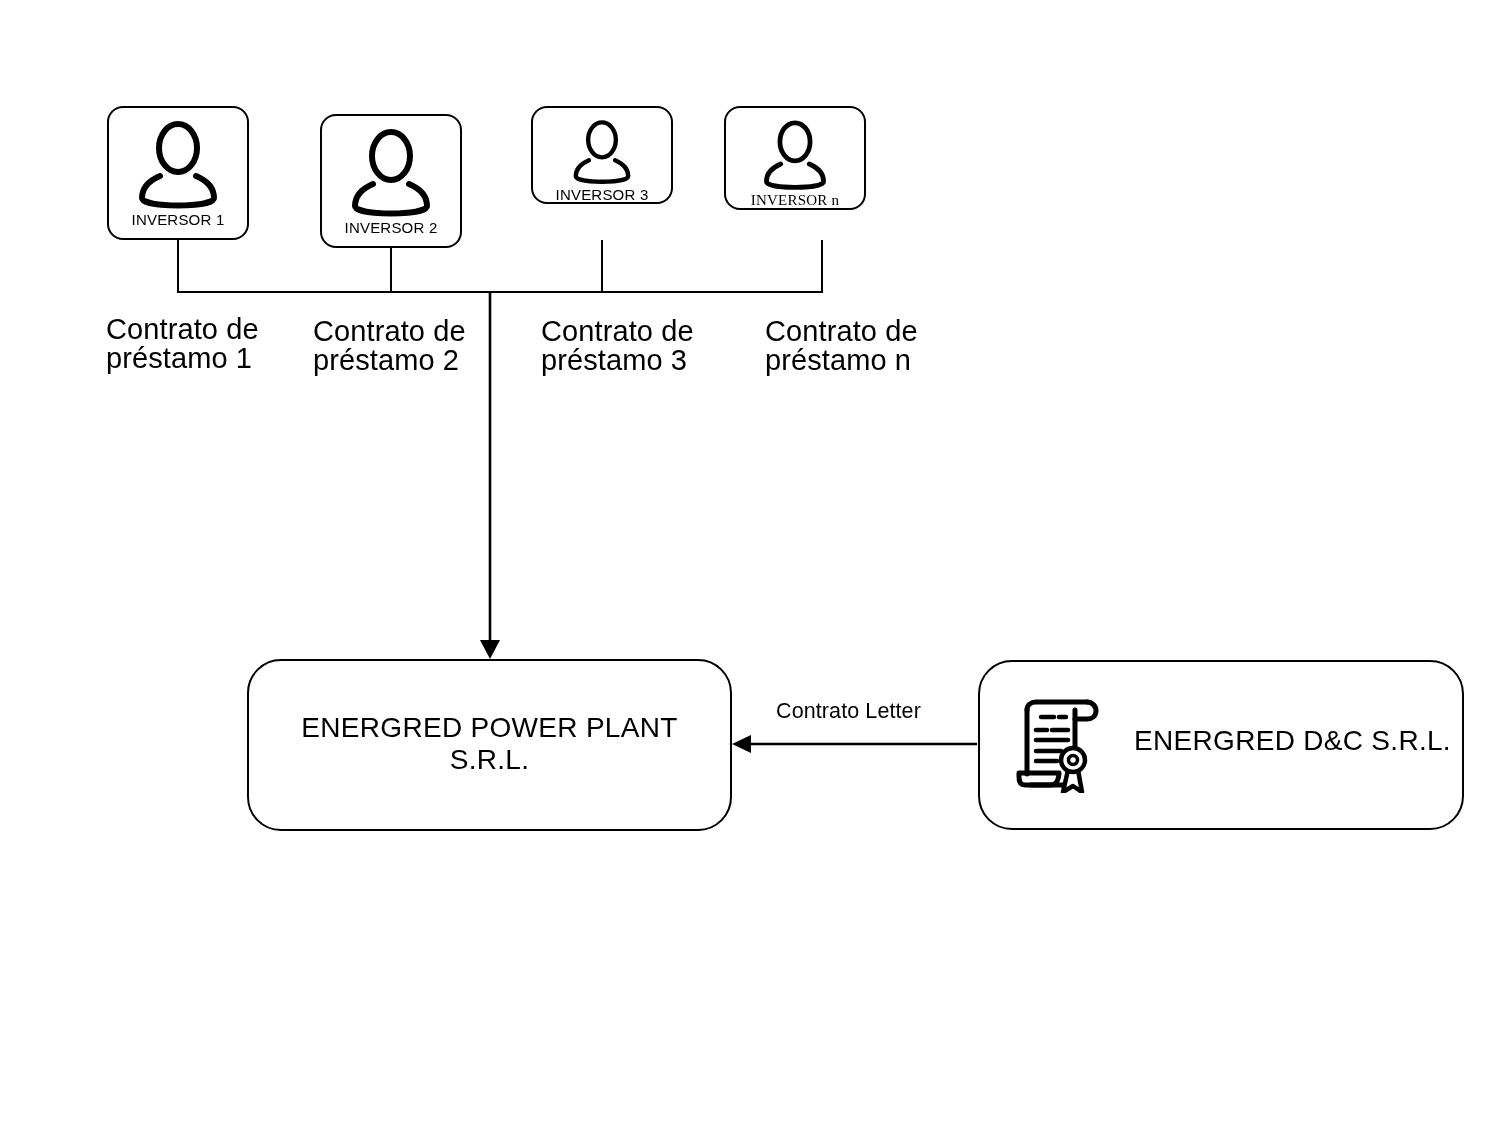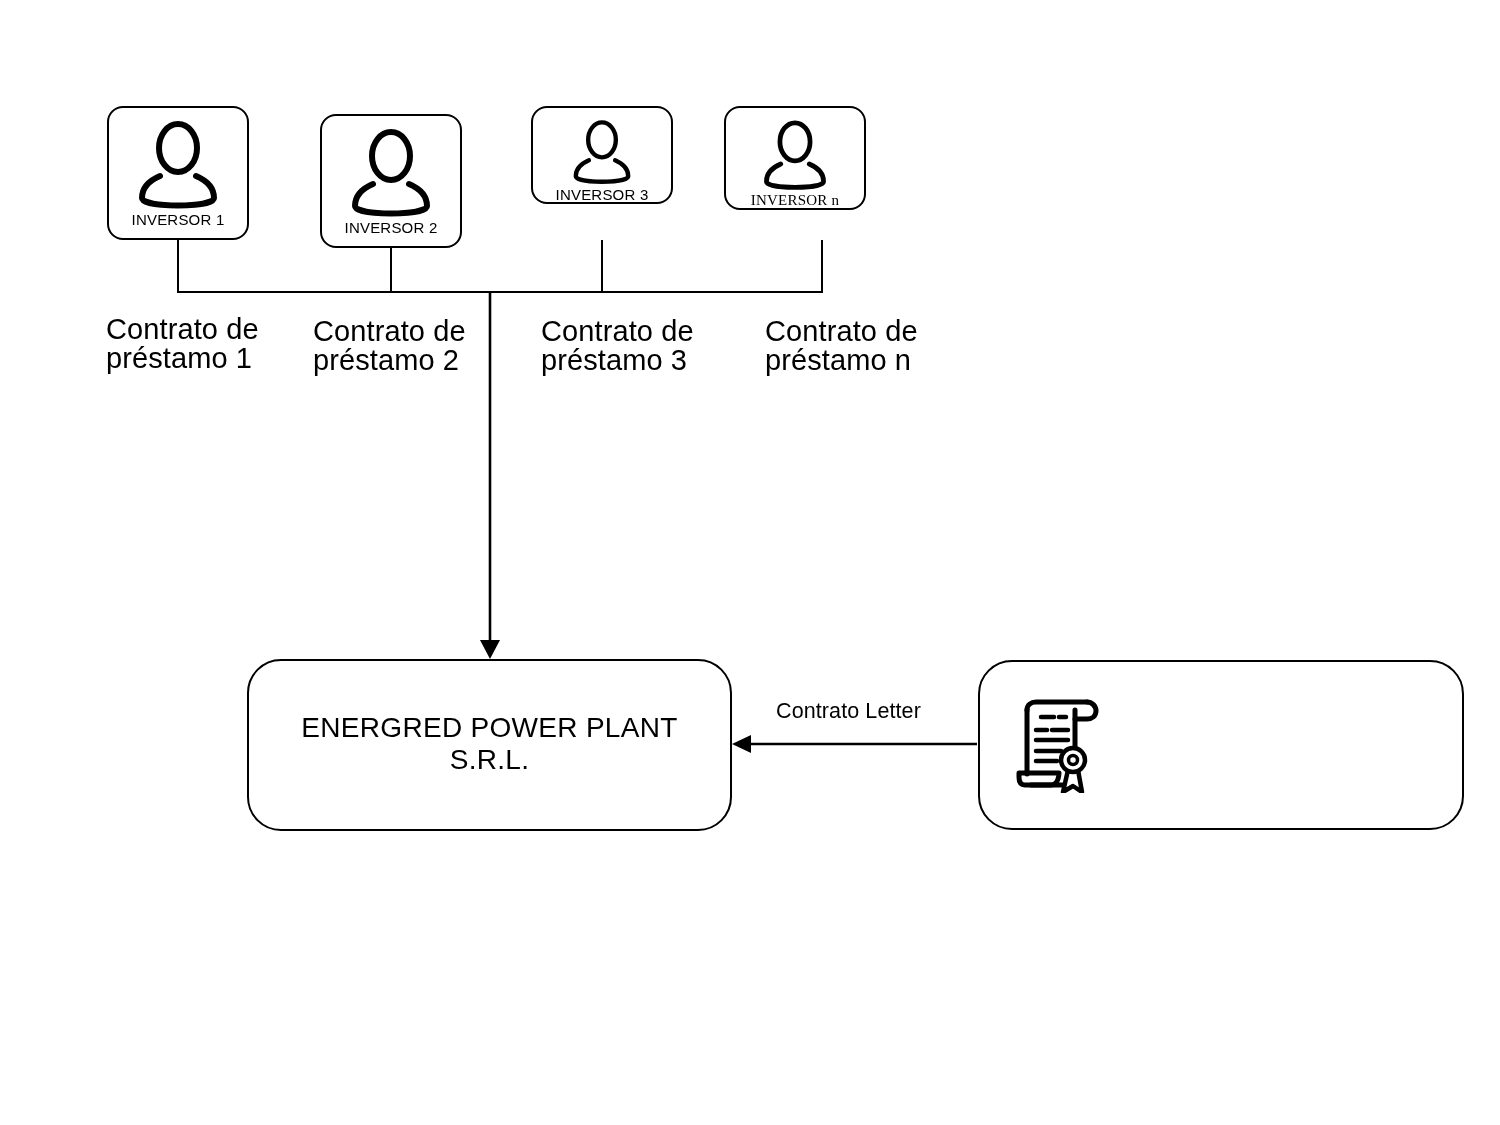--- a/index.html
+++ b/index.html
@@ -189,16 +189,17 @@
       <line x1="25" y1="54" x2="50" y2="54"></line>
       <line x1="25" y1="64" x2="46" y2="64"></line>
     </g>
 
     <g fill="#fff" stroke="#000" stroke-width="4.5" stroke-linejoin="round" stroke-linecap="round">
       <path d="M57 73 L52 95 L62 89 L71 95 L67 73 Z"></path>
       <circle cx="62" cy="63" r="12"></circle>
     </g>
     <circle cx="62" cy="63" r="4.5" fill="none" stroke="#000" stroke-width="3.5"></circle>
   </svg>
+  <div class="entity-title" style="left:1120px; top:725px; width:345px;">ENERGRED D&amp;C S.R.L.</div>
 
   <div class="edge-label" style="left:776px; top:698px;">Contrato Letter</div>
 
 </div>
 
 </body></html>

